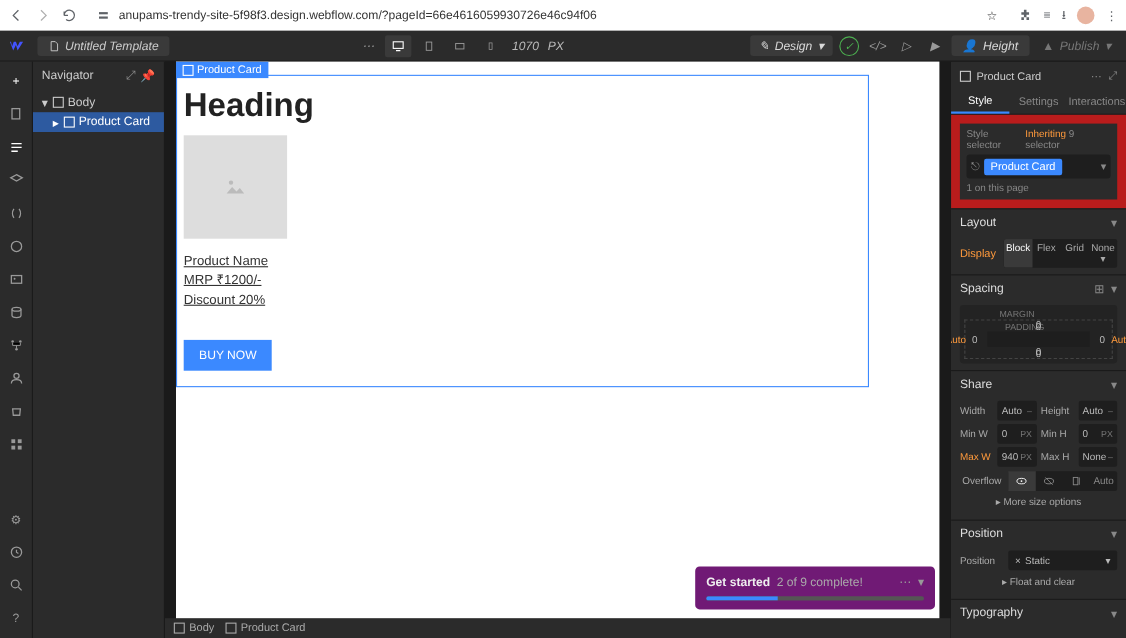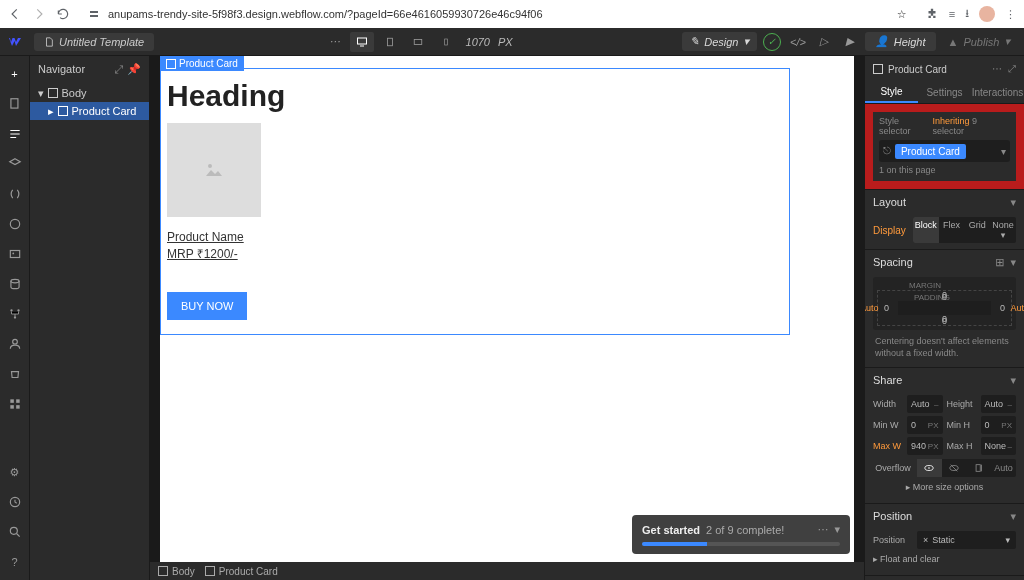--- a/index.html
+++ b/index.html
@@ -57,21 +57,21 @@
 .card-img { width: 94px; height: 94px; background: #ddd; display: flex; align-items: center; justify-content: center; margin-bottom: 12px; }
 .card-img svg { width: 30px; height: 24px; fill: #bbb; }
 .card-text { font-size: 12px; color: #333; line-height: 1.45; margin-bottom: 28px; text-decoration: underline; }
 .buy-btn { background: #3b89ff; color: #fff; border: none; padding: 8px 14px; font-size: 11px; cursor: pointer; }
 
 
 .canvas-footer { height: 18px; background: #2b2b2b; display: flex; align-items: center; padding: 0 8px; gap: 10px; font-size: 10px; color: #aaa; }
 .crumb { display: flex; align-items: center; gap: 4px; cursor: pointer; }
 
 
-.toast { position: absolute; bottom: 26px; right: 14px; width: 218px; background: #404040; border-radius: 4px; padding: 8px 10px; }
+.toast { position: absolute; bottom: 26px; right: 14px; width: 218px; background: #701a75; border-radius: 4px; padding: 8px 10px; }
 .toast-top { display: flex; align-items: center; font-size: 11px; color: #eee; gap: 6px; }
 .toast-top .progress-text { color: #aaa; }
 .toast-top .dots { margin-left: auto; display: flex; gap: 6px; color: #999; }
 .toast-bar { height: 4px; background: #555; border-radius: 2px; margin-top: 6px; overflow: hidden; }
 .toast-fill { height: 100%; background: #3b89ff; }
 
 
 .style-panel { width: 160px; background: #2b2b2b; border-left: 1px solid #1a1a1a; overflow-y: auto; font-size: 10px; }
 .sp-header { height: 26px; display: flex; align-items: center; padding: 0 8px; gap: 5px; color: #ccc; }
 .sp-header .sp-right { margin-left: auto; display: flex; gap: 6px; color: #888; }
@@ -120,21 +120,21 @@
 .overflow-row { display: flex; align-items: center; gap: 4px; margin-top: 4px; }
 .overflow-row .lab { font-size: 9px; color: #aaa; width: 40px; text-align: center; }
 .of-opts { display: flex; flex: 1; background: #1e1e1e; border-radius: 2px; }
 .of-opt { flex: 1; height: 18px; display: flex; align-items: center; justify-content: center; color: #888; cursor: pointer; }
 .of-opt.sel { background: #3a3a3a; color: #fff; }
 .more-size { text-align: center; font-size: 9px; color: #aaa; padding: 5px 0; cursor: pointer; }
 
 .pos-row { display: flex; align-items: center; gap: 4px; margin-top: 2px; }
 .pos-row .lab { font-size: 9px; color: #aaa; width: 40px; }
 .pos-val { flex: 1; background: #1e1e1e; border-radius: 2px; height: 18px; display: flex; align-items: center; padding: 0 6px; font-size: 9px; color: #bbb; gap: 4px; }
-.float-row { font-size: 9px; color: #aaa; padding: 5px 0; cursor: pointer; }
+.float-row { text-align: center; font-size: 9px; color: #aaa; padding: 5px 0; cursor: pointer; }
 
 svg { display: block; }
 </style>
 </head>
 <body>
 
 <div class="browser-bar">
   <div class="browser-nav">
     <span>
         <svg viewBox="0 0 24 24" width="14" height="14">
@@ -355,20 +355,21 @@
         </div>
         <div class="card-heading">Heading</div>
         <div class="card-img">
           <svg viewBox="0 0 24 24">
               <path d="M4 18l5-6 4 4 3-3 4 5H4zm4-8a2 2 0 1 0 0-4 2 2 0 0 0 0 4z"></path>
             </svg>
         </div>
         <div class="card-text">
           <div>Product Name</div>
           <div>MRP ₹1200/-</div>
+          <div>Discount 20%</div>
         </div>
         <button class="buy-btn">BUY NOW</button>
       </div>
     </div>
 
     <div class="toast">
       <div class="toast-top">
         <span style="font-weight:600">Get started</span>
         <span class="progress-text">2 of 9 complete!</span>
         <span class="dots">
@@ -457,21 +458,20 @@
             <span class="spacing-val sp-right-v sp-auto">Auto</span>
             <div class="spacing-label" style="position:absolute;top:2px;left:4px">PADDING</div>
             <div class="spacing-inner">
               <span class="spacing-val sp-top" style="top:-9px">0</span>
               <span class="spacing-val sp-bot" style="bottom:-9px">0</span>
               <span class="spacing-val sp-left" style="left:-14px">0</span>
               <span class="spacing-val sp-right-v" style="right:-14px">0</span>
             </div>
           </div>
         </div>
-        <div class="center-note">Centering doesn't affect elements without a fixed width.</div>
       </div>
     </div>
 
     <div class="section">
       <div class="sec-head">
           <span>Share</span>
           <span class="sec-act">▾</span>
         </div>
       <div class="sec-body">
         <div class="size-grid">

